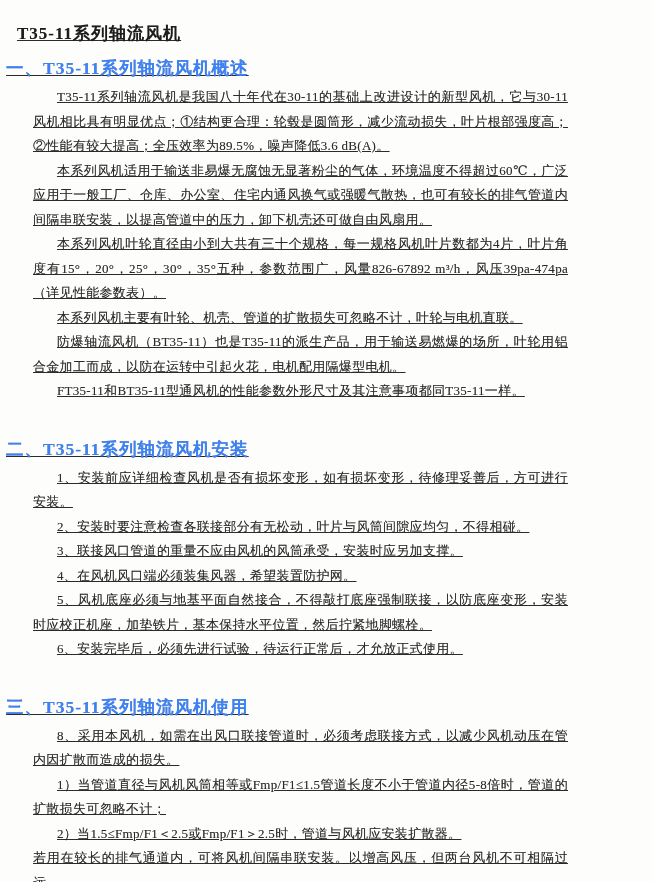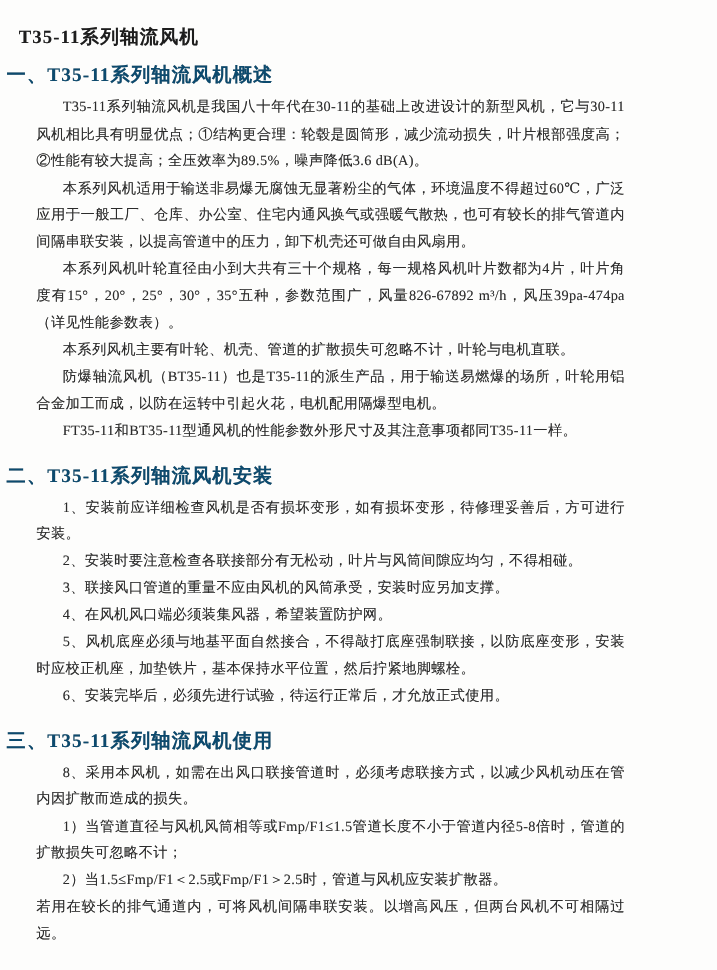--- a/index.html
+++ b/index.html
@@ -13,41 +13,42 @@
     overflow: hidden;
     font-family: "Liberation Serif", "DejaVu Serif", serif;
     color: #2b2b2b;
   }
   .page {
     box-sizing: border-box;
     width: 596px;
     height: 882px;
     padding: 22px 28px 10px 33px;
     background: #fdfdfc;
+    text-decoration: underline;
   }
   .doc-title {
     margin: 0 0 9px -16px;
     font-size: 17px;
     font-weight: bold;
     color: #1d1d1d;
     letter-spacing: 1px;
     line-height: 24px;
     text-shadow: 0 0 0.5px rgba(0,0,0,0.35);
   }
   .section {
     margin: 0;
   }
   .section + .section {
-    margin-top: 15px;
+    margin-top: 32px;
   }
   .section-heading {
     margin: 0 0 4px -27px;
     font-size: 17.5px;
     font-weight: bold;
-    color: #0c4a6e;
+    color: #3b82f6;
     letter-spacing: 1px;
     line-height: 26px;
     text-shadow: 0 0 0.5px rgba(0,0,0,0.35);
   }
   .para {
     margin: 0;
     font-size: 13px;
     line-height: 24.5px;
     text-align: justify;
     text-indent: 24px;

